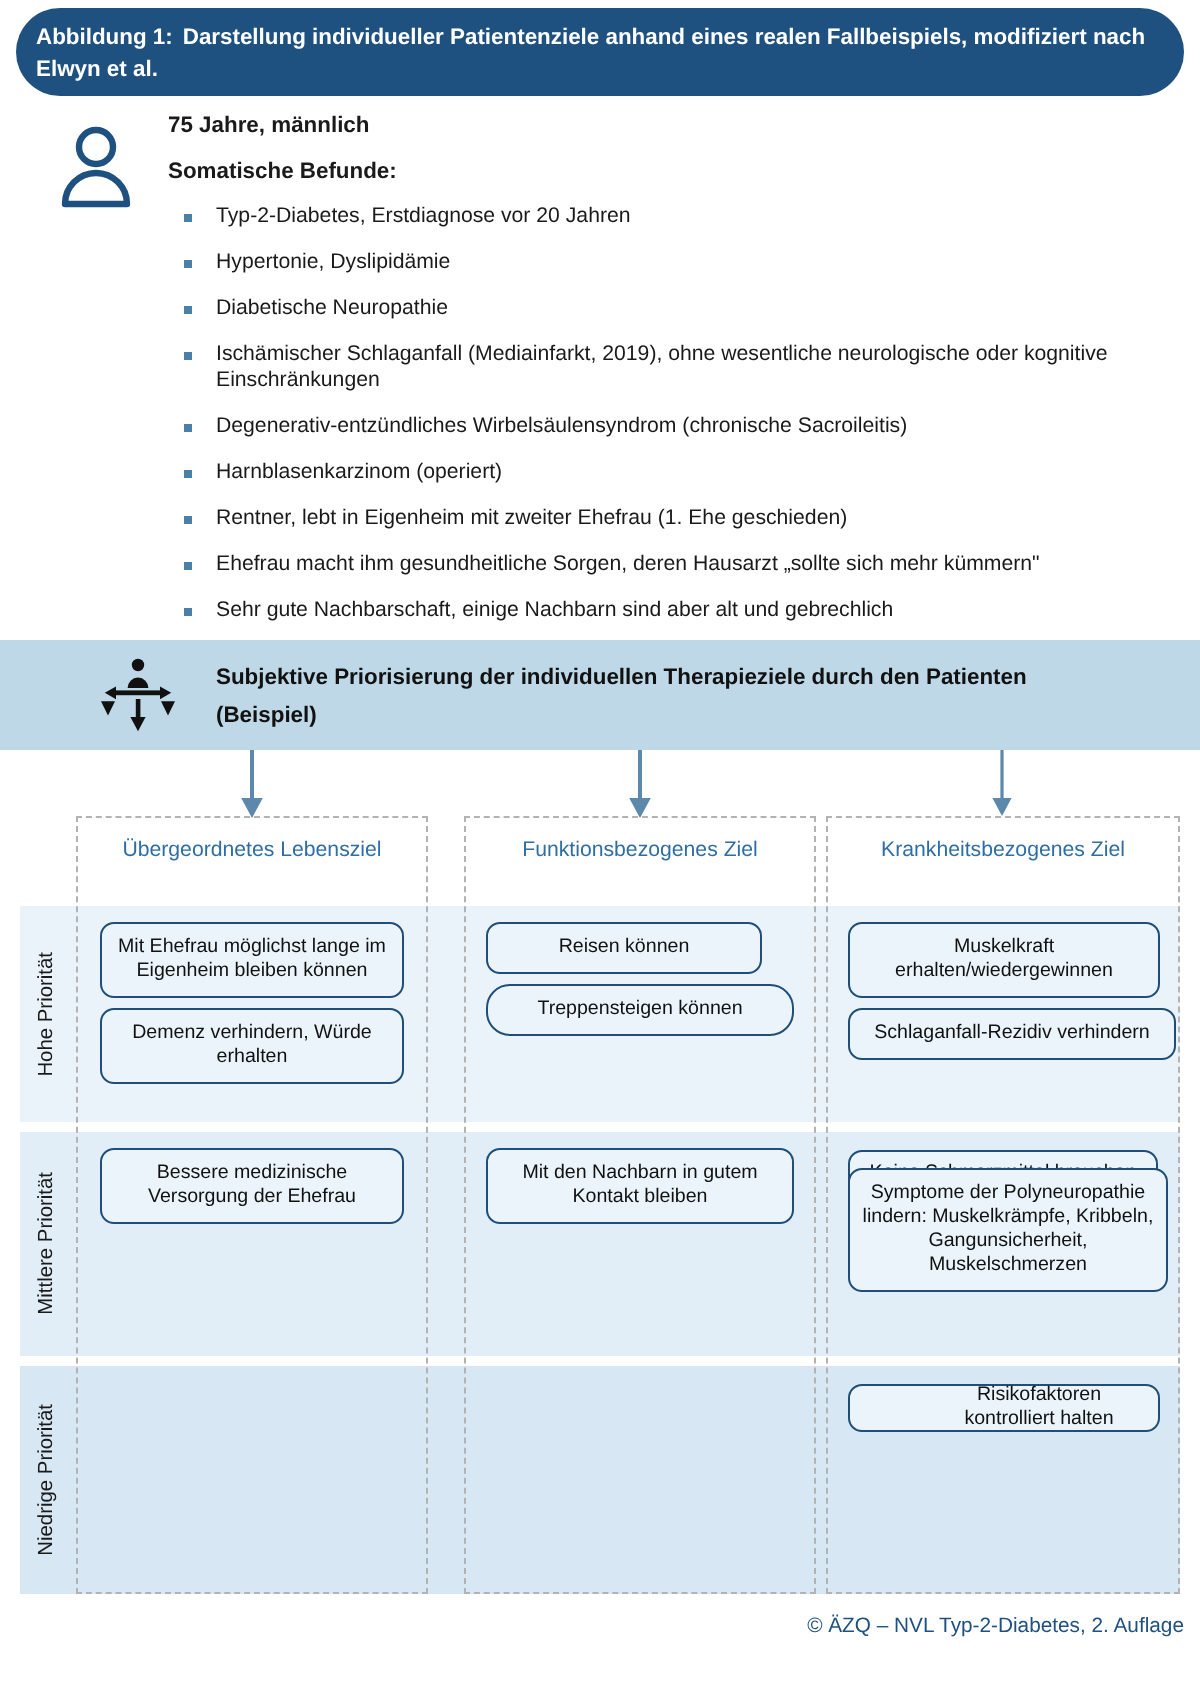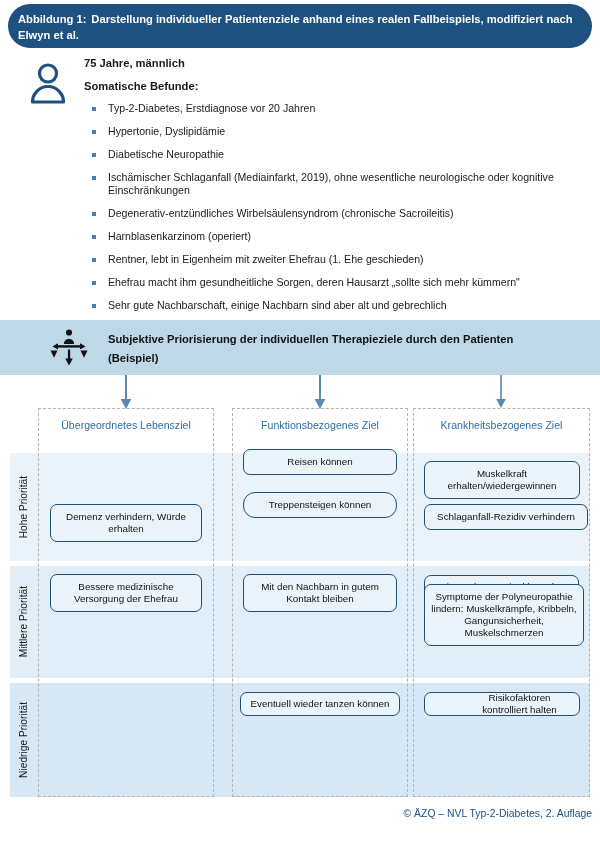--- a/index.html
+++ b/index.html
@@ -297,30 +297,30 @@
   <div class="band-label bl-2">
     <span>Mittlere Priorität</span>
   </div>
   <div class="band-label bl-3">
     <span>Niedrige Priorität</span>
   </div>
 
   <div class="col col-0">
     <div class="col-head">Übergeordnetes Lebensziel</div>
   </div>
+  <div class="goal-box" style="left:50px; top:53px; width:152px; height:38px;">Mit Ehefrau möglichst lange im Eigenheim bleiben können</div>
   <div class="goal-box" style="left:50px; top:96px; width:152px; height:38px;">Demenz verhindern, Würde erhalten</div>
   <div class="goal-box" style="left:50px; top:166px; width:152px; height:38px;">Bessere medizinische Versorgung der Ehefrau</div>
 
   <div class="col col-1">
     <div class="col-head">Funktionsbezogenes Ziel</div>
   </div>
-  <div class="goal-box" style="left:243px; top:41px; width:154px; height:26px;">Reisen können</div>
+  <div class="goal-box" style="left:243px; top:53px; width:138px; height:26px;">Reisen können</div>
   <div class="goal-box" style="left:243px; top:84px; width:154px; height:26px;border-radius:12px;">Treppensteigen können</div>
   <div class="goal-box" style="left:243px; top:166px; width:154px; height:38px;">Mit den Nachbarn in gutem Kontakt bleiben</div>
-  <div class="goal-box" style="left:240px; top:284px; width:160px; height:24px;">Eventuell wieder tanzen können</div>
 
   <div class="col col-2">
     <div class="col-head">Krankheitsbezogenes Ziel</div>
   </div>
   <div class="goal-box" style="left:424px; top:53px; width:156px; height:38px;">Muskelkraft erhalten/wiedergewinnen</div>
   <div class="goal-box" style="left:424px; top:96px; width:164px; height:26px;">Schlaganfall-Rezidiv verhindern</div>
   <div class="goal-box" style="left:424px; top:167px; width:155px; height:24px;">Keine Schmerzmittel brauchen</div>
   <div class="goal-box" style="left:424px; top:176px; width:160px; height:62px;">Symptome der Polyneuropathie lindern: Muskelkrämpfe, Kribbeln, Gangunsicherheit, Muskelschmerzen</div>
   <div class="goal-box" style="left:424px; top:284px; width:156px; height:24px;padding-left:40px;">Risikofaktoren kontrolliert halten</div>
 </div>

